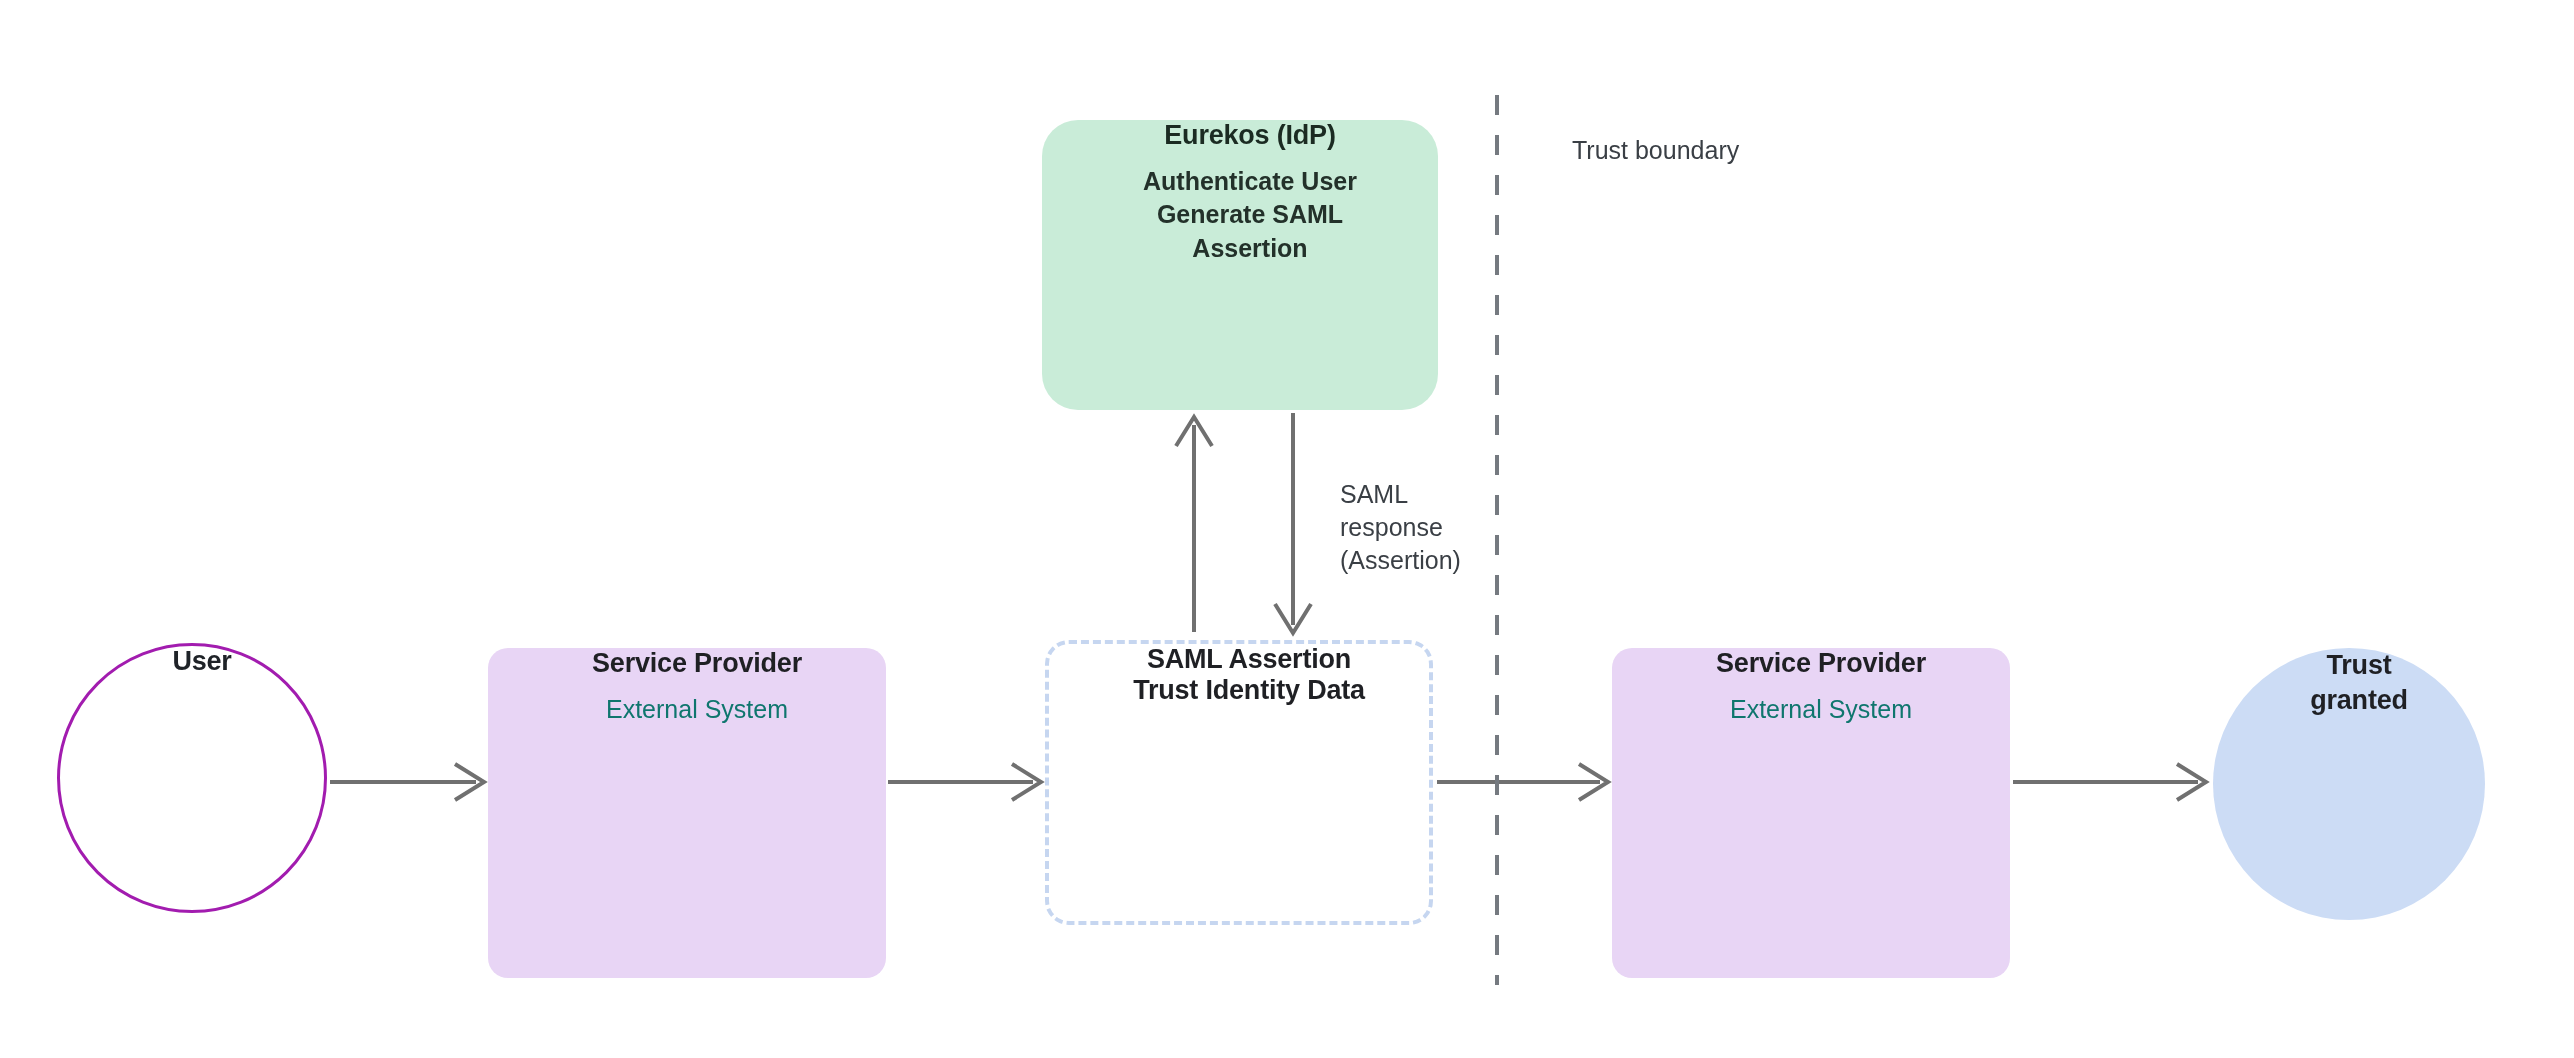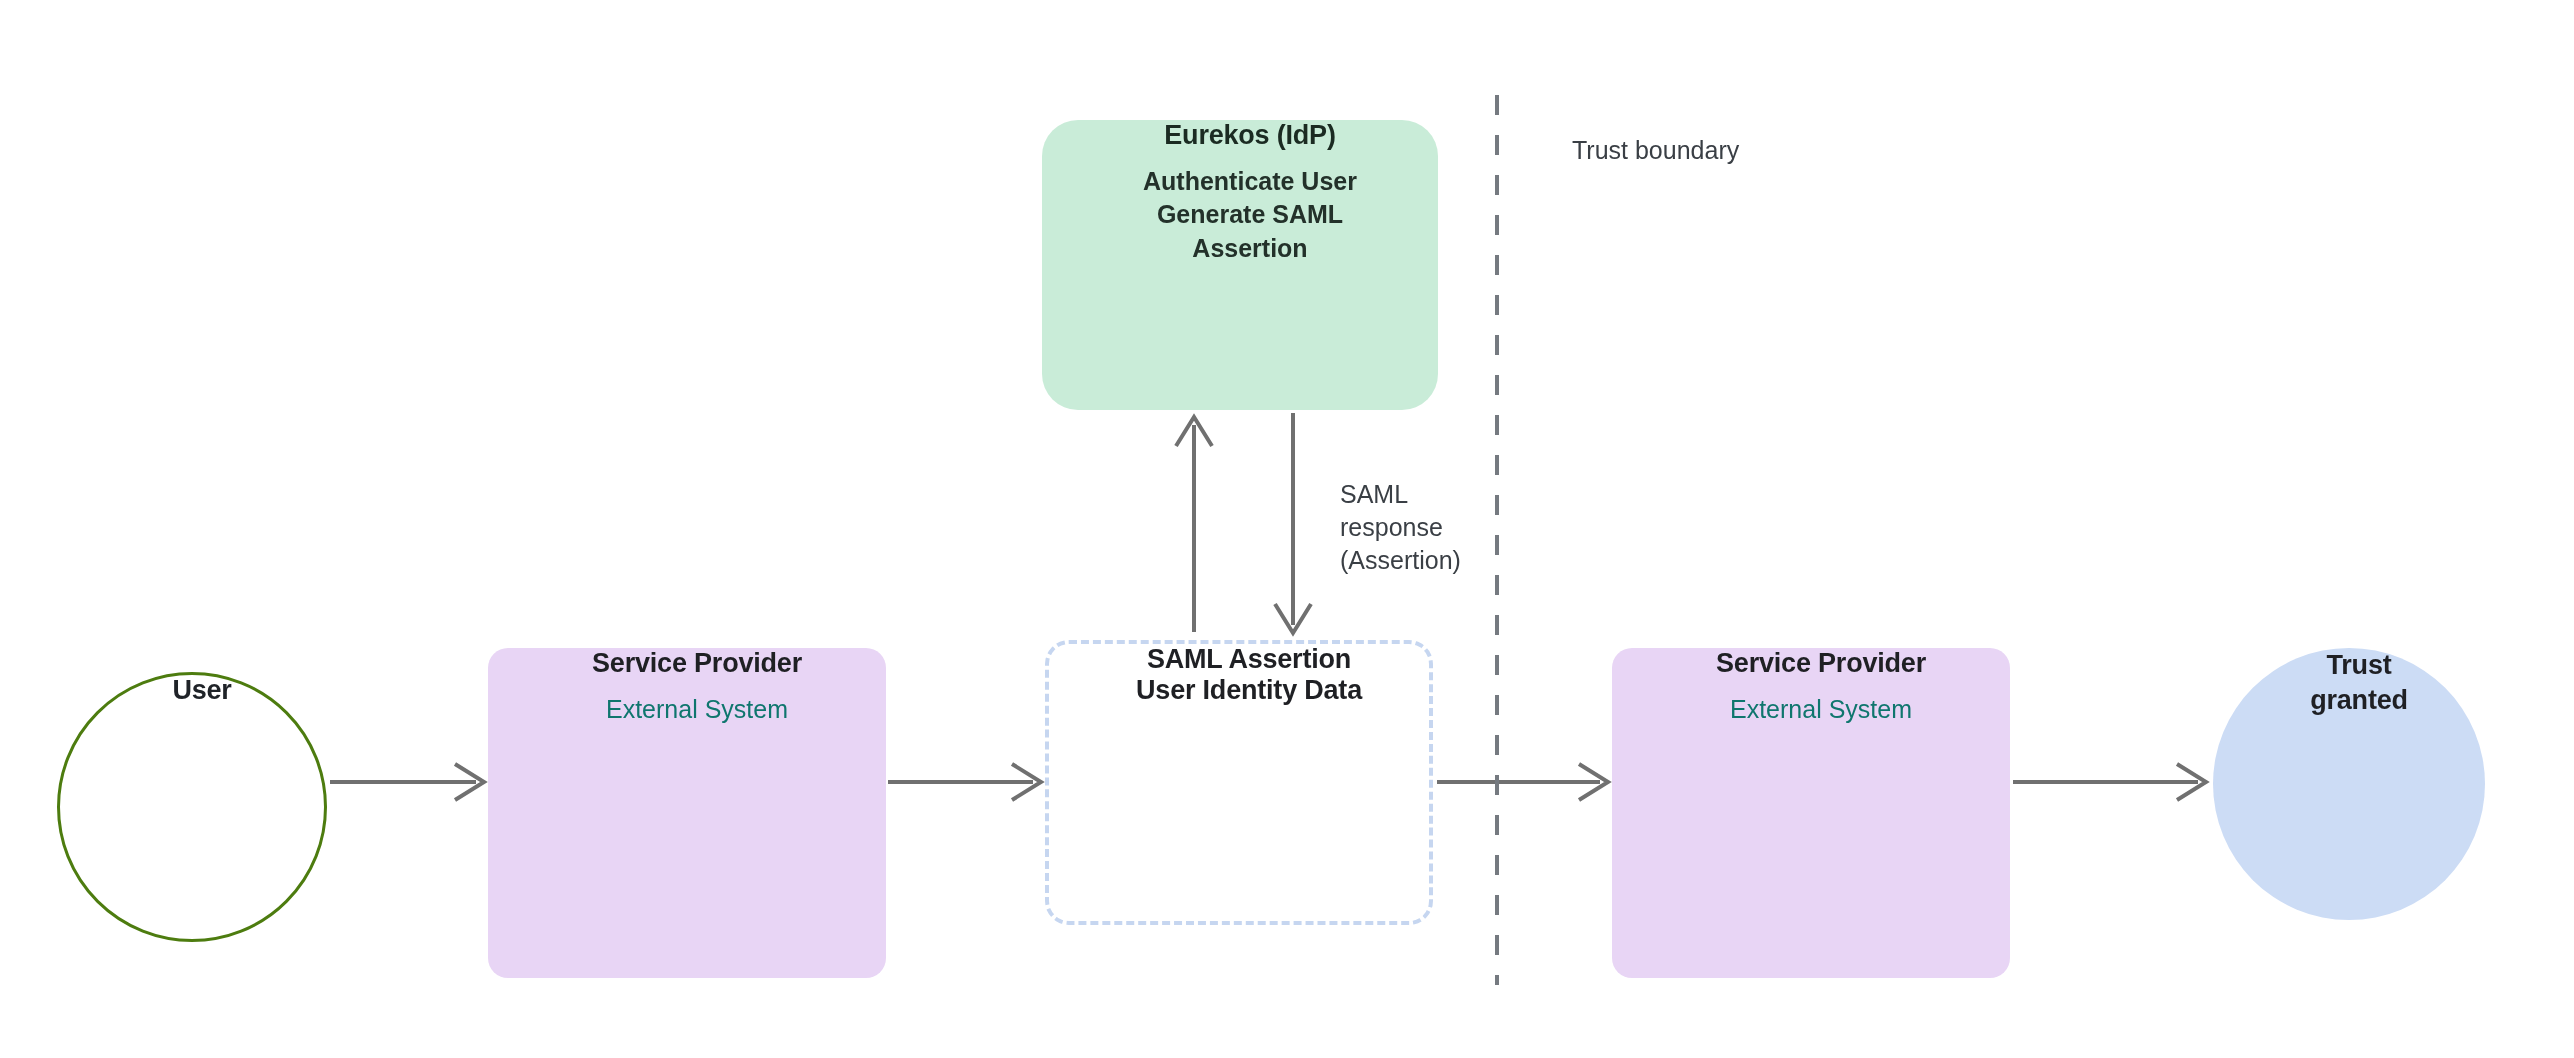--- a/index.html
+++ b/index.html
@@ -24,26 +24,26 @@
     box-sizing: border-box;
     display: flex;
     flex-direction: column;
     align-items: center;
     text-align: center;
     padding-left: 20px;
   }
   
   #node-user {
     left: 57px;
-    top: 672px;
+    top: 643px;
     width: 270px;
     height: 270px;
     border-radius: 50%;
     background: #ffffff;
-    border: 3px solid #4d7c0f;
+    border: 3px solid #a21caf;
   }
   #node-user .title {
     font-size: 27px;
     font-weight: bold;
     color: #1f2328;
     letter-spacing: -0.2px;
   }
   
   .sp-box {
     width: 398px;
@@ -208,21 +208,21 @@
     <div class="title">User</div>
   </div>
 
   <div class="node sp-box" id="node-sp-left">
     <div class="title">Service Provider</div>
     <div class="subtitle">External System</div>
   </div>
 
   <div class="node" id="node-assertion">
     <div class="title">SAML Assertion</div>
-    <div class="subtitle">User Identity Data</div>
+    <div class="subtitle">Trust Identity Data</div>
   </div>
 
   <div class="node" id="node-idp">
     <div class="title">Eurekos (IdP)</div>
     <div class="subtitle" style="white-space: pre-line;">Authenticate User
 Generate SAML
 Assertion</div>
   </div>
 
   <div class="node sp-box" id="node-sp-right">

